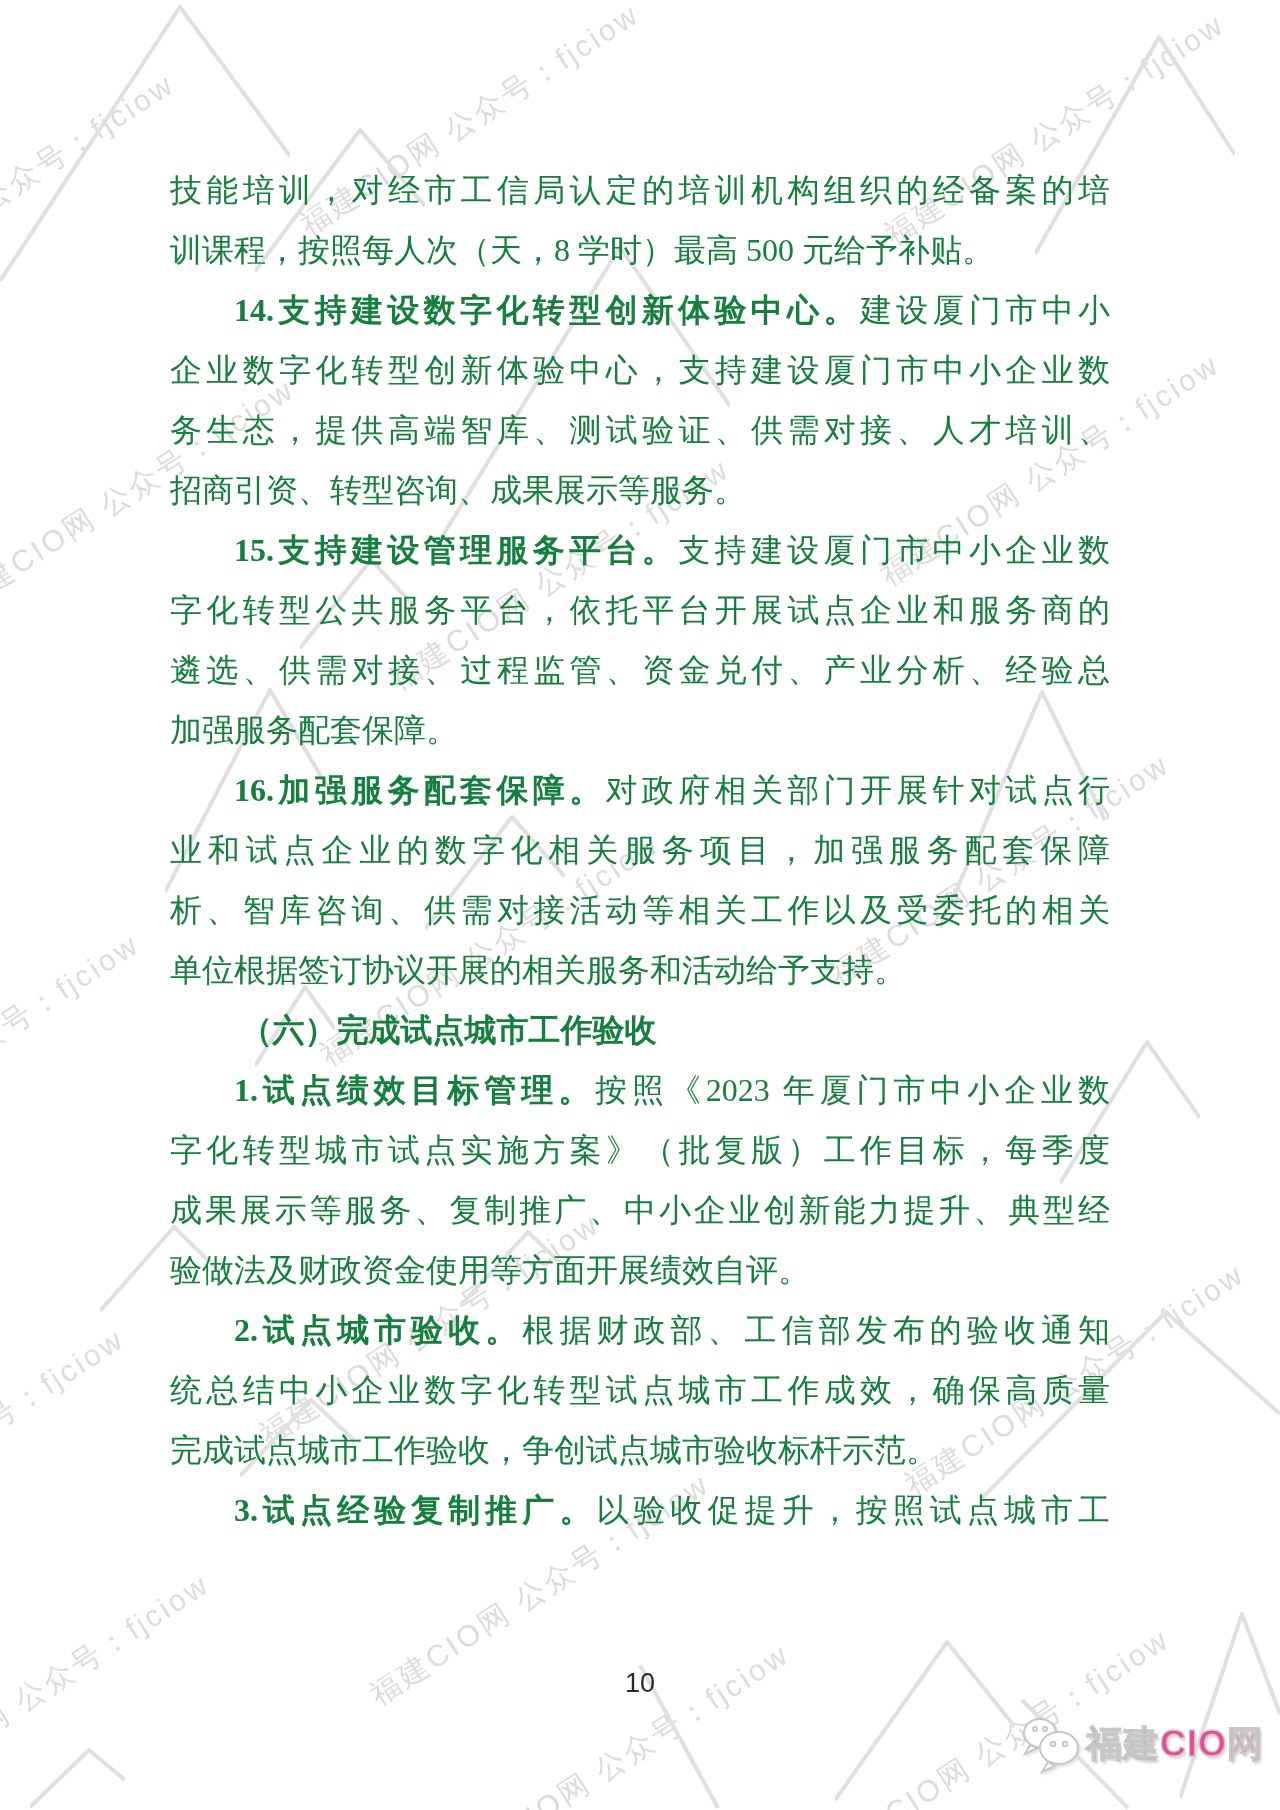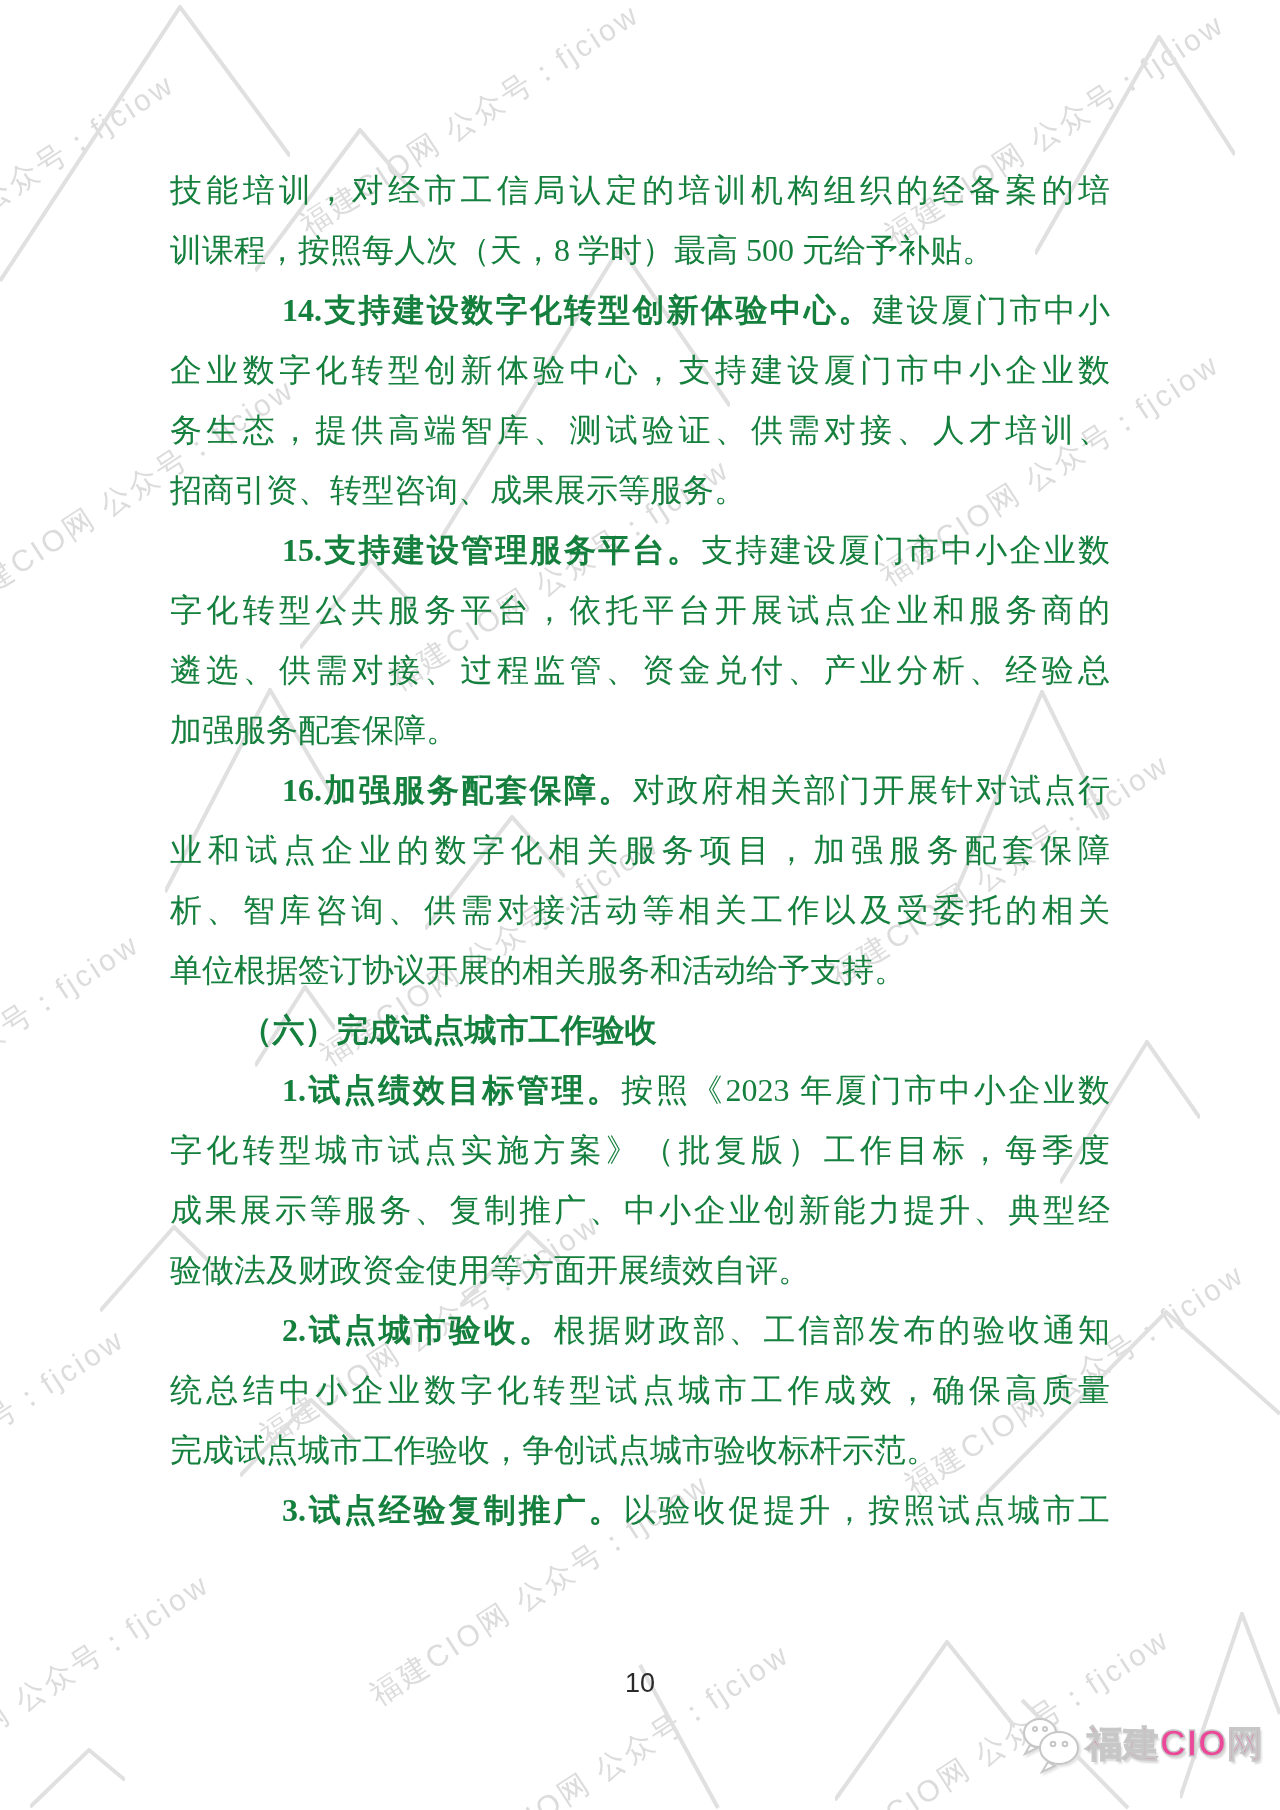--- a/index.html
+++ b/index.html
@@ -10,21 +10,21 @@
         font-family:"Liberation Sans","DejaVu Sans",sans-serif;font-size:30px;
         letter-spacing:3px;color:#dcdcdc;white-space:nowrap;}
   .wm-chevron{position:absolute;}
   .wm-line{position:absolute;left:0;top:0;overflow:visible;}
   .textblock{position:absolute;left:170px;top:160px;width:940px;z-index:1;}
   .line{font-size:32px;line-height:60px;height:60px;color:#15803d;
         text-align:justify;text-align-last:justify;text-justify:inter-character;}
   .line.indent{text-indent:2em;}
   .line.last{text-align-last:left;}
   .line.heading{font-weight:700;text-indent:2.2em;}
-  .lead{font-weight:700;margin-left:48px;}
+  .lead{font-weight:700;}
   .page-number{position:absolute;left:0;top:1668px;width:100%;text-align:center;
         font-family:Liberation Sans, sans-serif;font-size:27px;color:#2a2a2a;z-index:1;}
   .brand{position:absolute;top:1714px;left:1020px;display:flex;align-items:center;gap:4px;z-index:2;}
   .brand-icon{filter:drop-shadow(2px 2px 1px #e2e2e2);}
   .brand-text{font-family:"Liberation Sans","DejaVu Sans",sans-serif;font-weight:700;font-size:36px;
         color:#ec4899;-webkit-text-stroke:1.3px #c7c7c7;text-shadow:2px 3px 2px #dadada;letter-spacing:1px;}
 </style>
 </head>
 <body>
 

